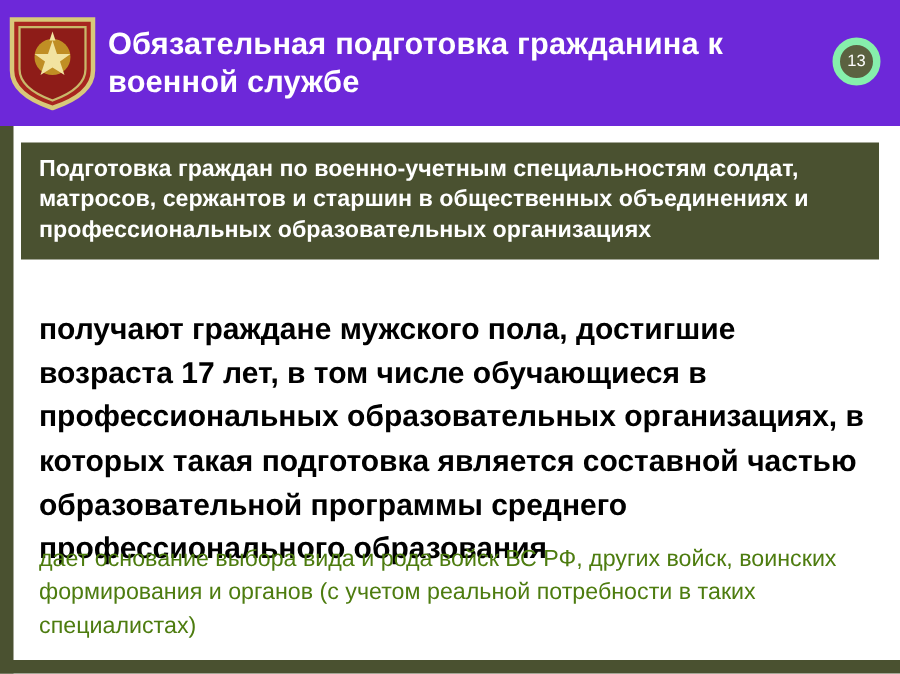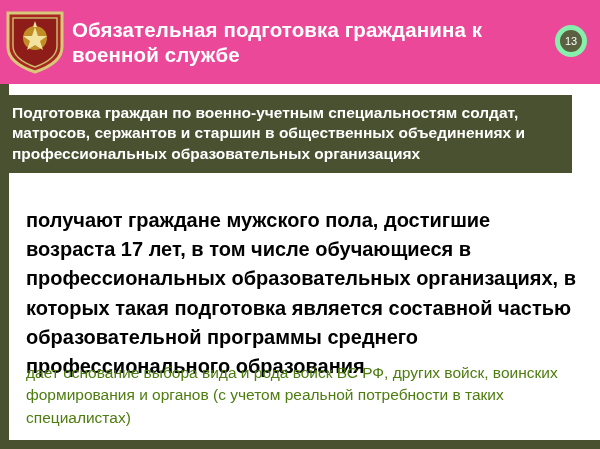--- a/index.html
+++ b/index.html
@@ -21,21 +21,21 @@
     box-sizing: border-box;
   }
 
   
   .header {
     position: absolute;
     left: 0;
     top: 0;
     width: 600px;
     height: 84px;
-    background: #ec4899;
+    background: #6d28d9;
     display: flex;
     align-items: center;
     box-sizing: border-box;
   }
   .emblem {
     width: 62px;
     height: 66px;
     margin-left: 4px;
     margin-right: 6px;
     flex: 0 0 auto;
@@ -94,21 +94,21 @@
     position: absolute;
     left: 0;
     bottom: 0;
     width: 600px;
     height: 9px;
     background: #4a5130;
   }
 
   .block-green {
     position: absolute;
-    left: 0;
+    left: 14px;
     top: 11px;
     width: 572px;
     background: #4a5130;
     color: #ffffff;
     font-size: 15.5px;
     font-weight: bold;
     line-height: 1.31;
     padding: 8px 10px 9px 12px;
     box-sizing: border-box;
   }

